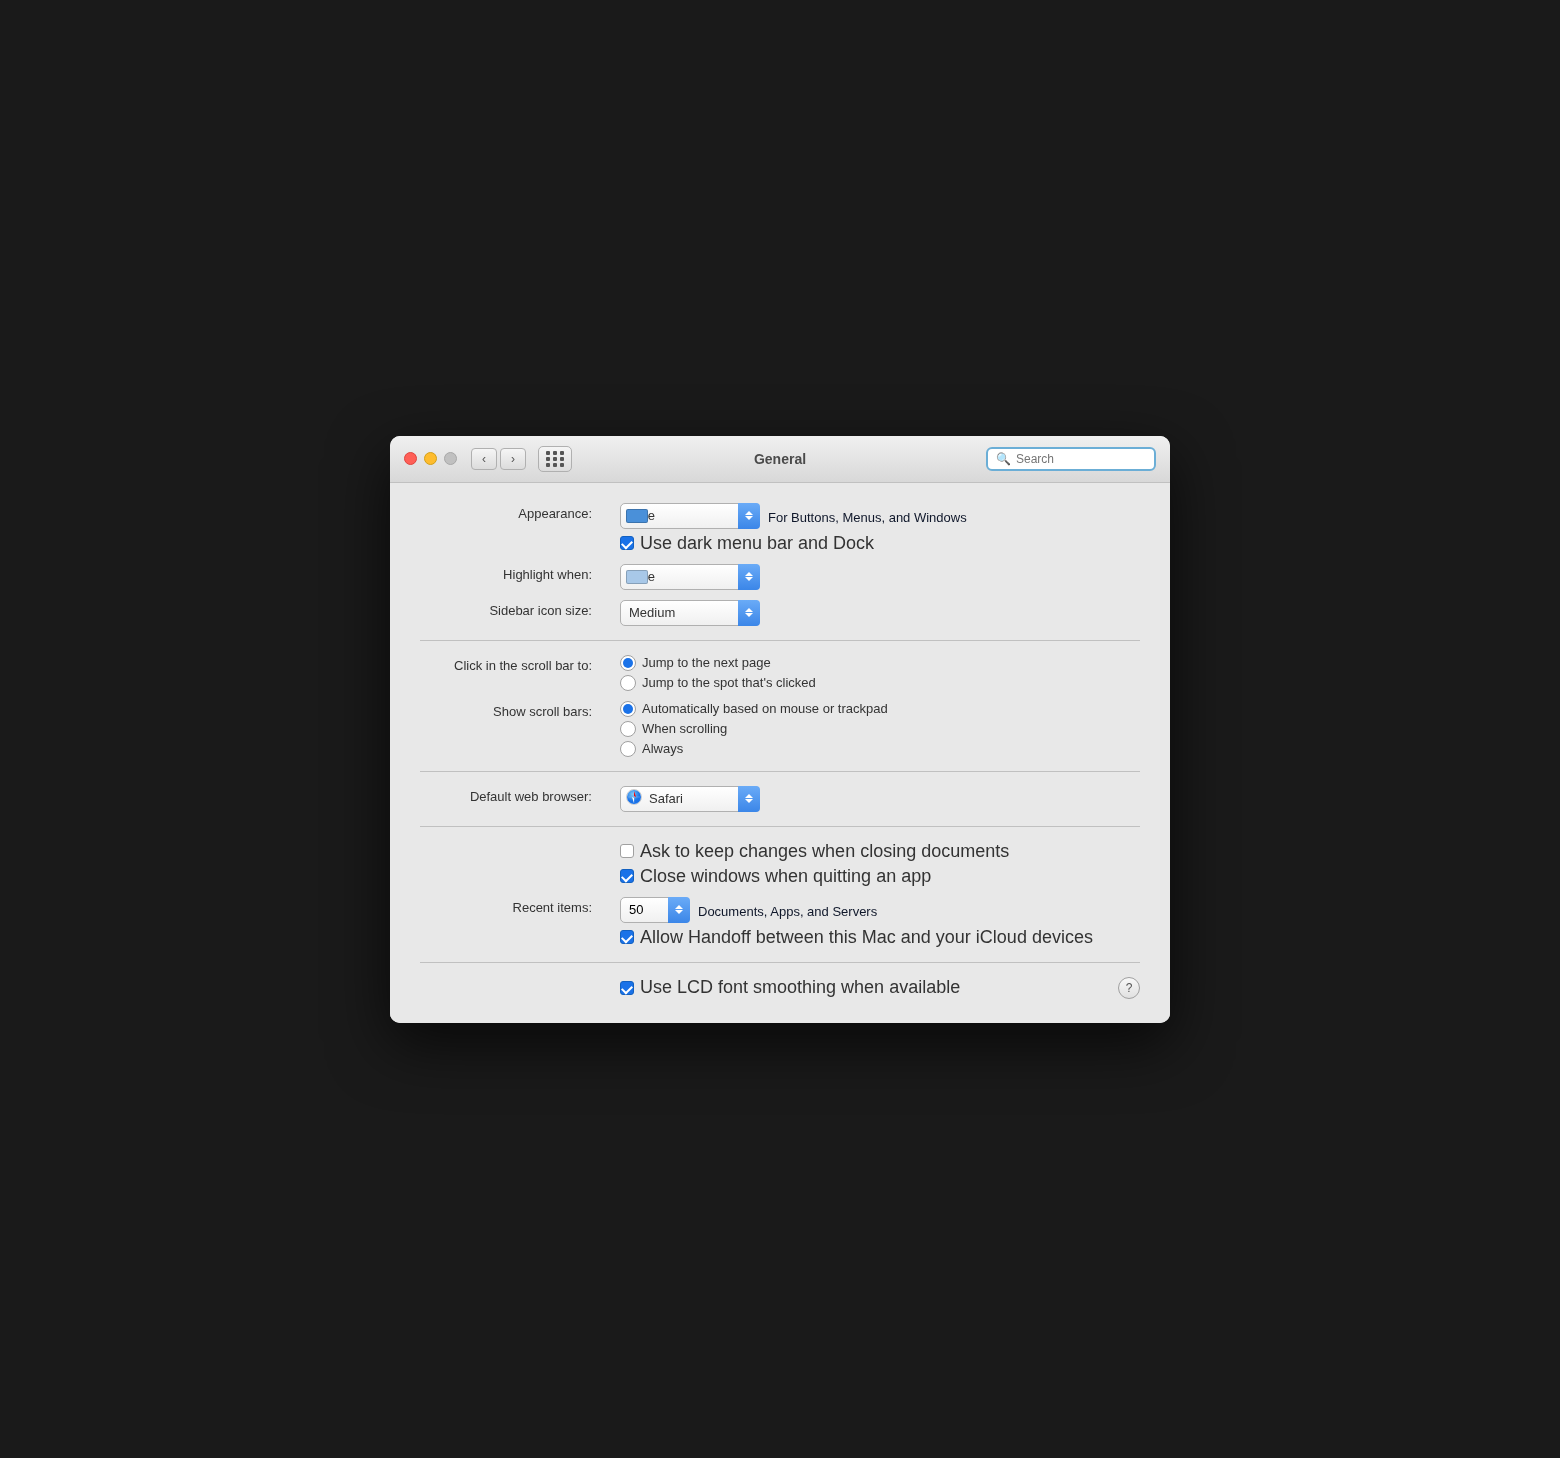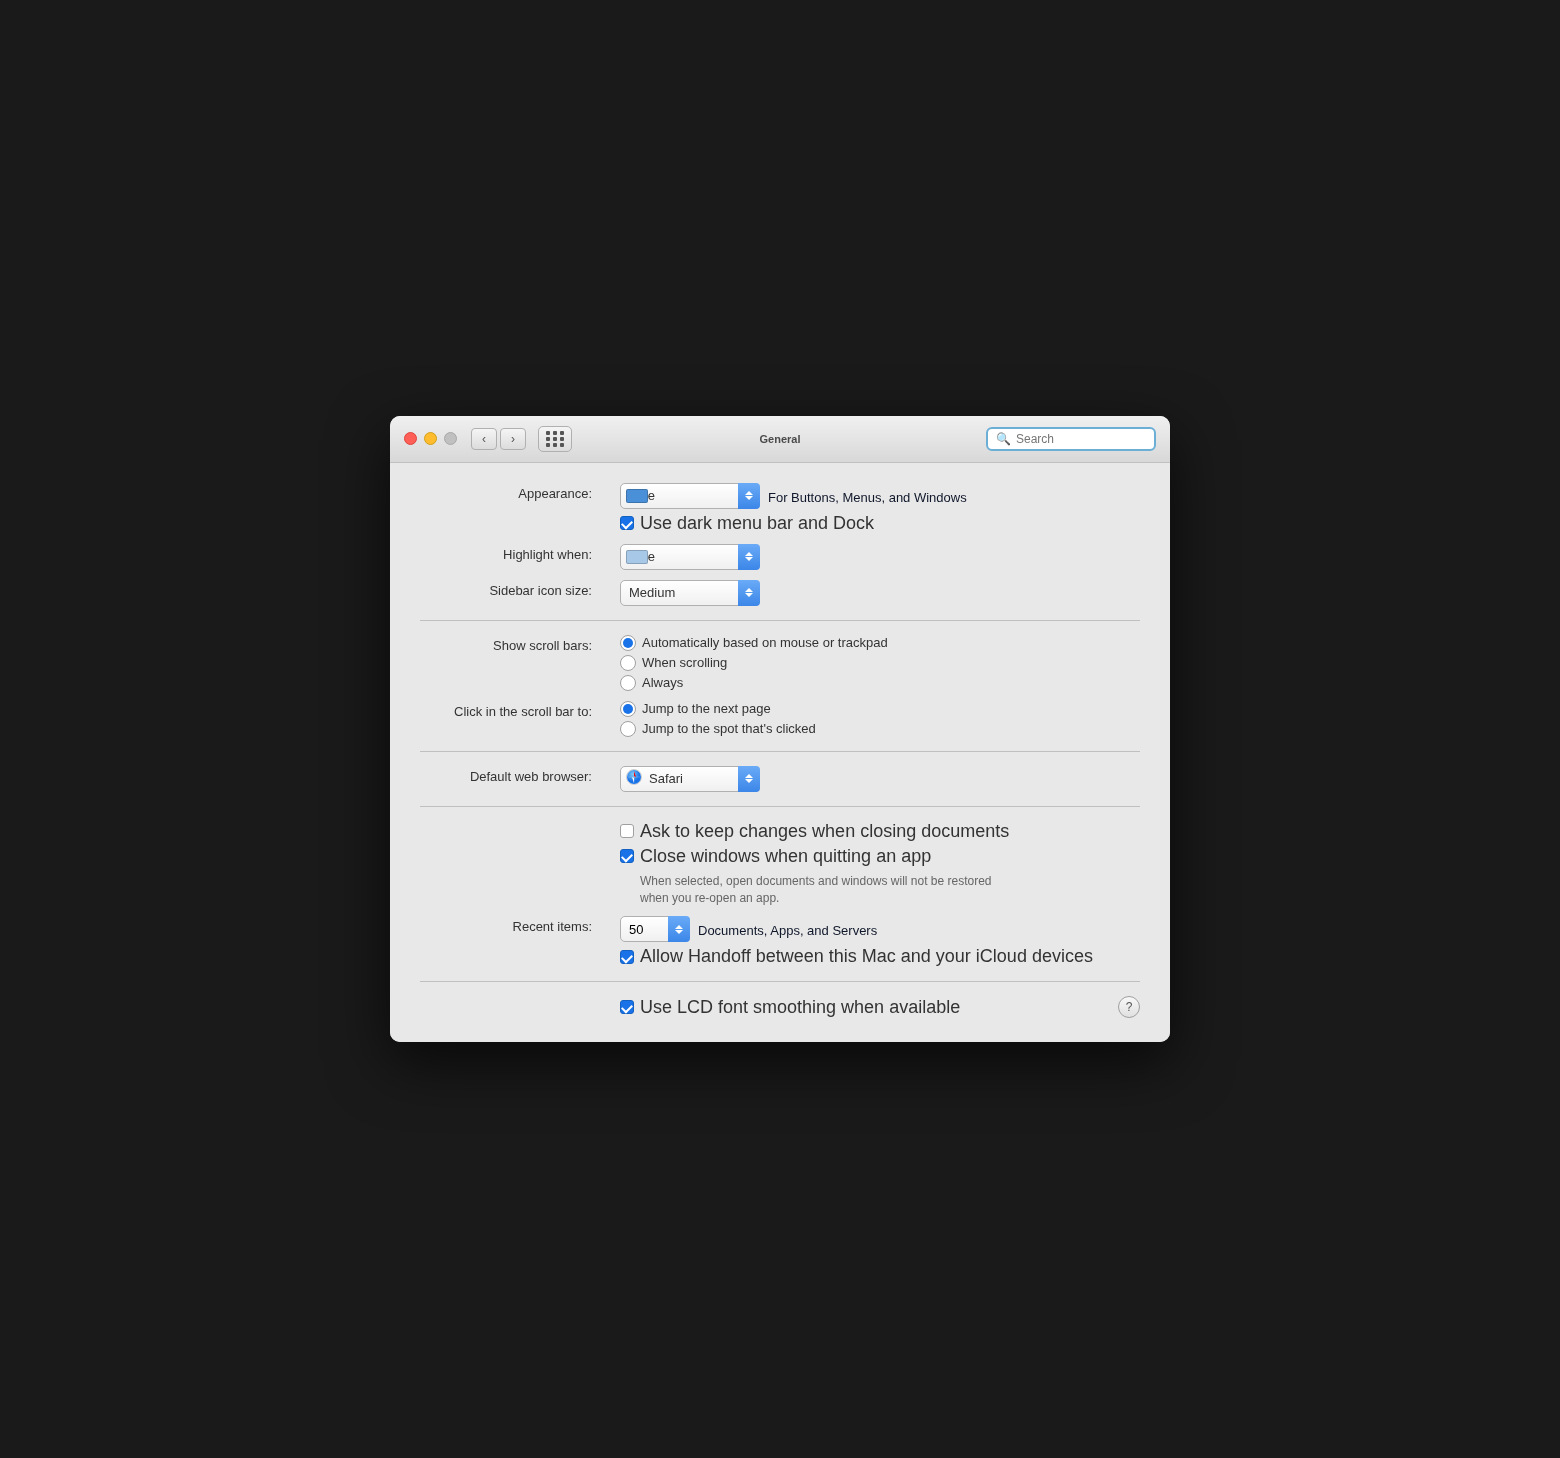--- a/index.html
+++ b/index.html
@@ -80,21 +80,21 @@
     .grid-dot {
       width: 4px;
       height: 4px;
       background: #555;
       border-radius: 1px;
     }
     .window-title {
       position: absolute;
       left: 50%;
       transform: translateX(-50%);
-      font-size: 11px;
+      font-size: 14px;
       font-weight: 600;
       color: #4a4a4a;
     }
     .search-box {
       margin-left: auto;
       display: flex;
       align-items: center;
       background: white;
       border: 2px solid #6baed6;
       border-radius: 6px;
@@ -415,47 +415,47 @@
             <div class="arrow-up"></div>
             <div class="arrow-down"></div>
           </div>
         </div>
       </div>
     </div>
 
     <div class="divider"></div>
 
     <div class="row">
+      <div class="label">Click in the scroll bar to:</div>
+      <div class="controls">
+        <div class="radio-row">
+          <input type="radio" name="clickscroll" class="mac-radio" checked="" style="">
+          <span class="radio-label">Jump to the next page</span>
+        </div>
+        <div class="radio-row">
+          <input type="radio" name="clickscroll" class="mac-radio" style="">
+          <span class="radio-label">Jump to the spot that's clicked</span>
+        </div>
+      </div>
+    </div>
+
+    <div class="row">
       <div class="label">Show scroll bars:</div>
       <div class="controls">
         <div class="radio-row">
           <input type="radio" name="scrollbars" class="mac-radio" checked="" style="">
           <span class="radio-label">Automatically based on mouse or trackpad</span>
         </div>
         <div class="radio-row">
           <input type="radio" name="scrollbars" class="mac-radio" style="">
           <span class="radio-label">When scrolling</span>
         </div>
         <div class="radio-row">
           <input type="radio" name="scrollbars" class="mac-radio" style="">
           <span class="radio-label">Always</span>
-        </div>
-      </div>
-    </div>
-
-    <div class="row">
-      <div class="label">Click in the scroll bar to:</div>
-      <div class="controls">
-        <div class="radio-row">
-          <input type="radio" name="clickscroll" class="mac-radio" checked="" style="">
-          <span class="radio-label">Jump to the next page</span>
-        </div>
-        <div class="radio-row">
-          <input type="radio" name="clickscroll" class="mac-radio" style="">
-          <span class="radio-label">Jump to the spot that's clicked</span>
         </div>
       </div>
     </div>
 
     <div class="divider"></div>
 
     <div class="row">
       <div class="label">Default web browser:</div>
       <div class="controls">
         <div class="select-container">
@@ -494,21 +494,20 @@
       <div class="label"></div>
       <div class="controls">
         <div class="checkbox-row">
           <input type="checkbox" class="mac-checkbox" style="">
           <span class="checkbox-label">Ask to keep changes when closing documents</span>
         </div>
         <div class="checkbox-row">
           <input type="checkbox" class="mac-checkbox" checked="" style="">
           <span class="checkbox-label">Close windows when quitting an app</span>
         </div>
-        <div class="hint-text">When selected, open documents and windows will not be restored when you re-open an app.</div>
       </div>
     </div>
 
     <div class="row" style="margin-top:10px;">
       <div class="label">Recent items:</div>
       <div class="controls">
         <div class="select-wrapper">
           <div class="stepper-container">
             <input type="text" class="stepper-input" value="50" style="">
             <div class="stepper-arrows">

